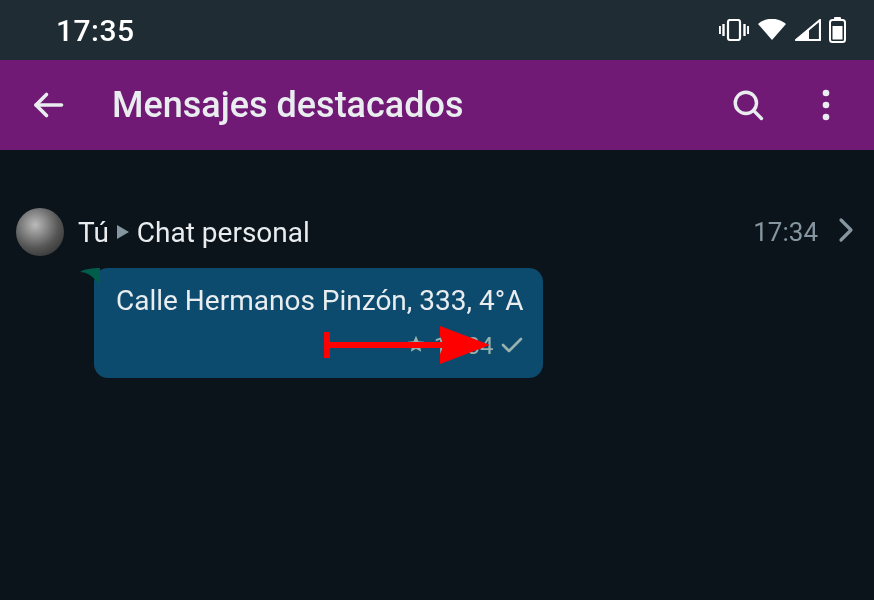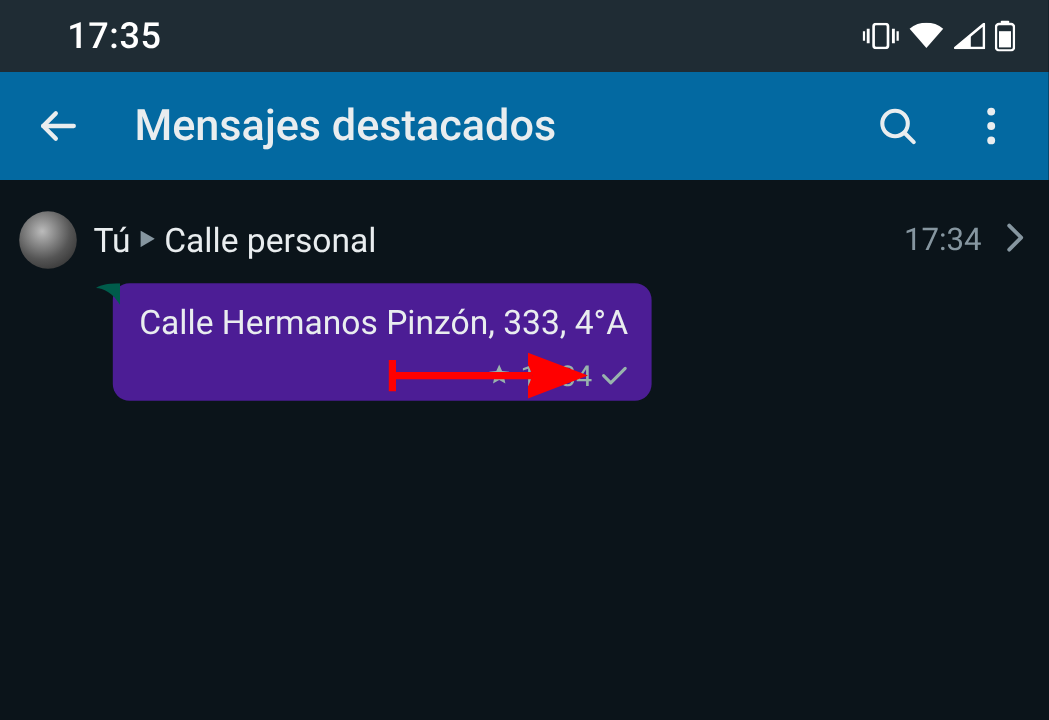--- a/index.html
+++ b/index.html
@@ -30,26 +30,26 @@
     .status-icons {
       display: flex;
       align-items: center;
       gap: 8px;
     }
     .status-icons svg { display: block; }
 
     
     .app-bar {
       height: 90px;
-      background: #0369a1;
+      background: #701a75;
       display: flex;
       align-items: center;
       padding: 0 24px 0 24px;
       gap: 30px;
-      margin-bottom: 16px;
+      margin-bottom: 48px;
     }
     .app-bar-title {
       font-size: 36px;
       font-weight: 500;
       color: #e9edef;
       flex: 1;
       margin-left: 10px;
     }
     .icon-btn {
       width: 48px;
@@ -99,24 +99,24 @@
       margin-left: 6px;
     }
 
     
     .bubble-row {
       display: flex;
       padding-left: 82px;
     }
     .bubble {
       position: relative;
-      background: #4c1d95;
+      background: #0c4a6e;
       color: #e9edef;
       border-radius: 14px;
-      padding: 14px 20px 4px 22px;
+      padding: 14px 20px 16px 22px;
       max-width: 640px;
       font-size: 28px;
       line-height: 1.35;
     }
     .bubble-tail {
       position: absolute;
       left: -14px;
       top: 0;
       width: 20px;
       height: 24px;
@@ -201,21 +201,21 @@
 
     <div class="item-header">
       <div class="avatar"></div>
       <div class="sender-block">
         <span>Tú</span>
         <span class="tri">
           <svg width="12" height="14" viewBox="0 0 12 14">
               <path d="M0 0 L12 7 L0 14 Z" fill="#8696a0"></path>
             </svg>
         </span>
-        <span>Calle personal</span>
+        <span>Chat personal</span>
       </div>
       <span class="item-time">17:34</span>
       <span class="chev">
         <svg width="16" height="26" viewBox="0 0 16 26" fill="none" stroke="#8696a0" stroke-width="3.2" stroke-linecap="round" stroke-linejoin="round">
           <polyline points="3 3 13 13 3 23"></polyline>
         </svg>
       </span>
     </div>
 
     <div class="bubble-row rel">

